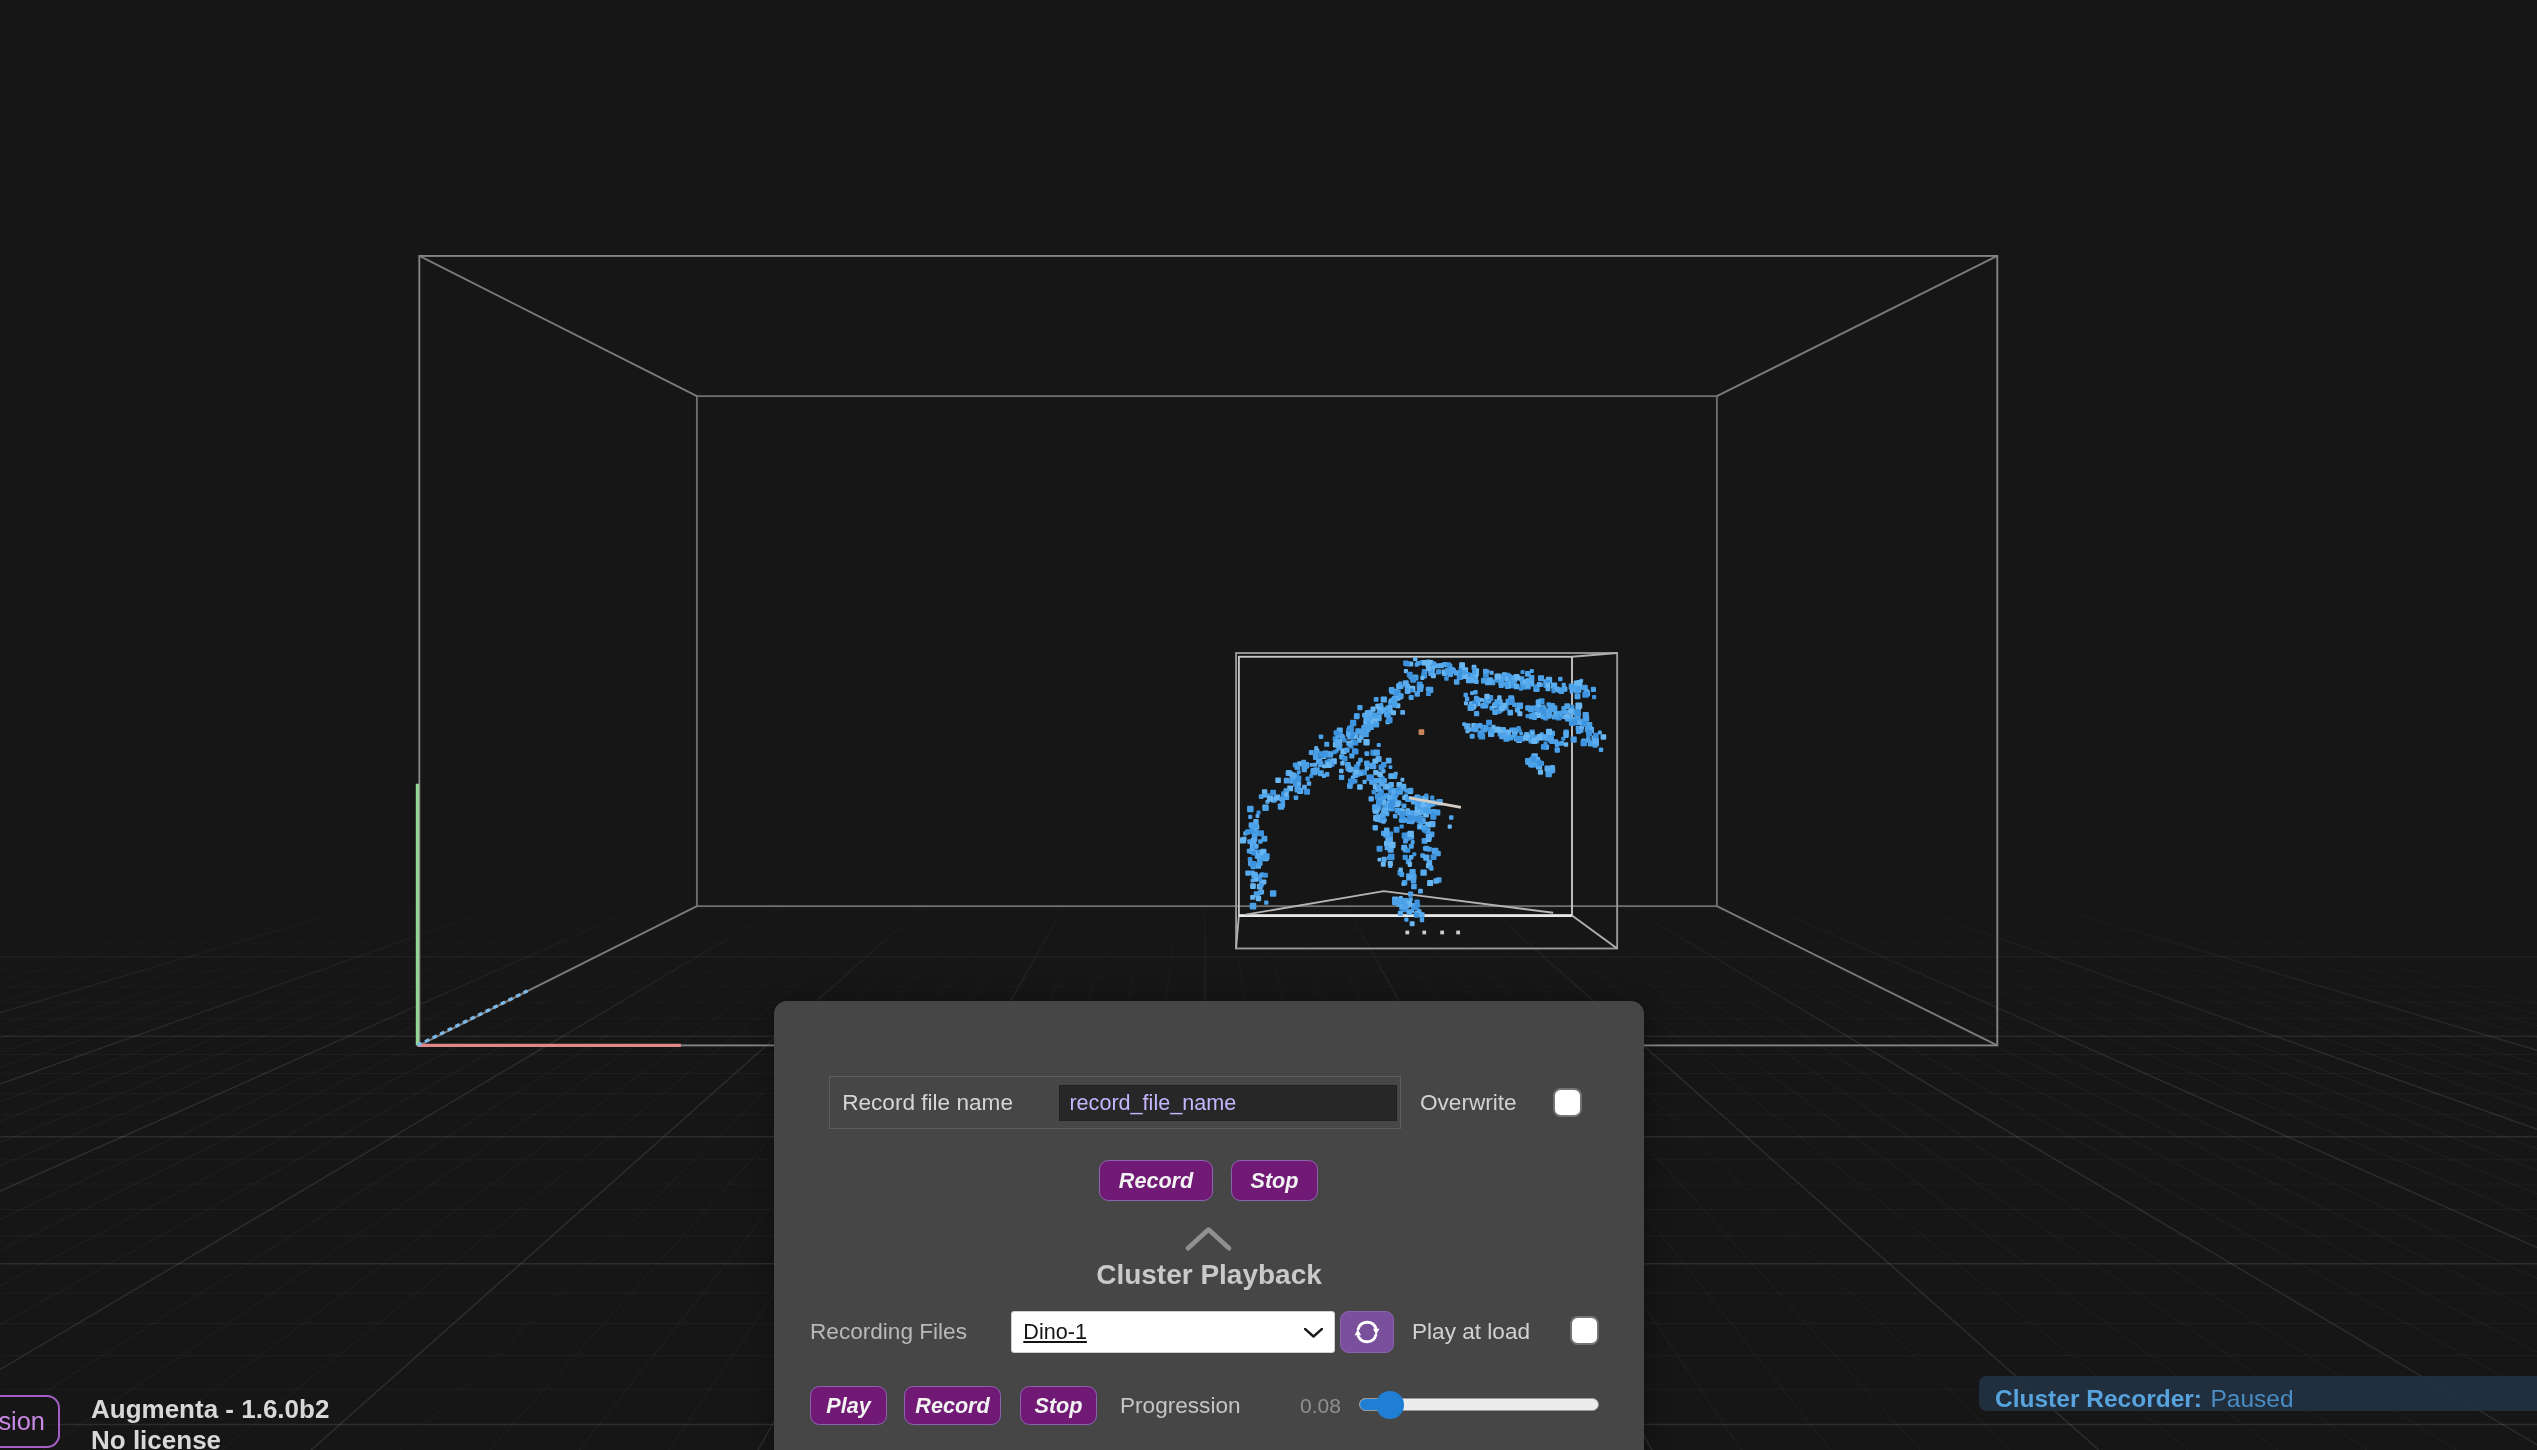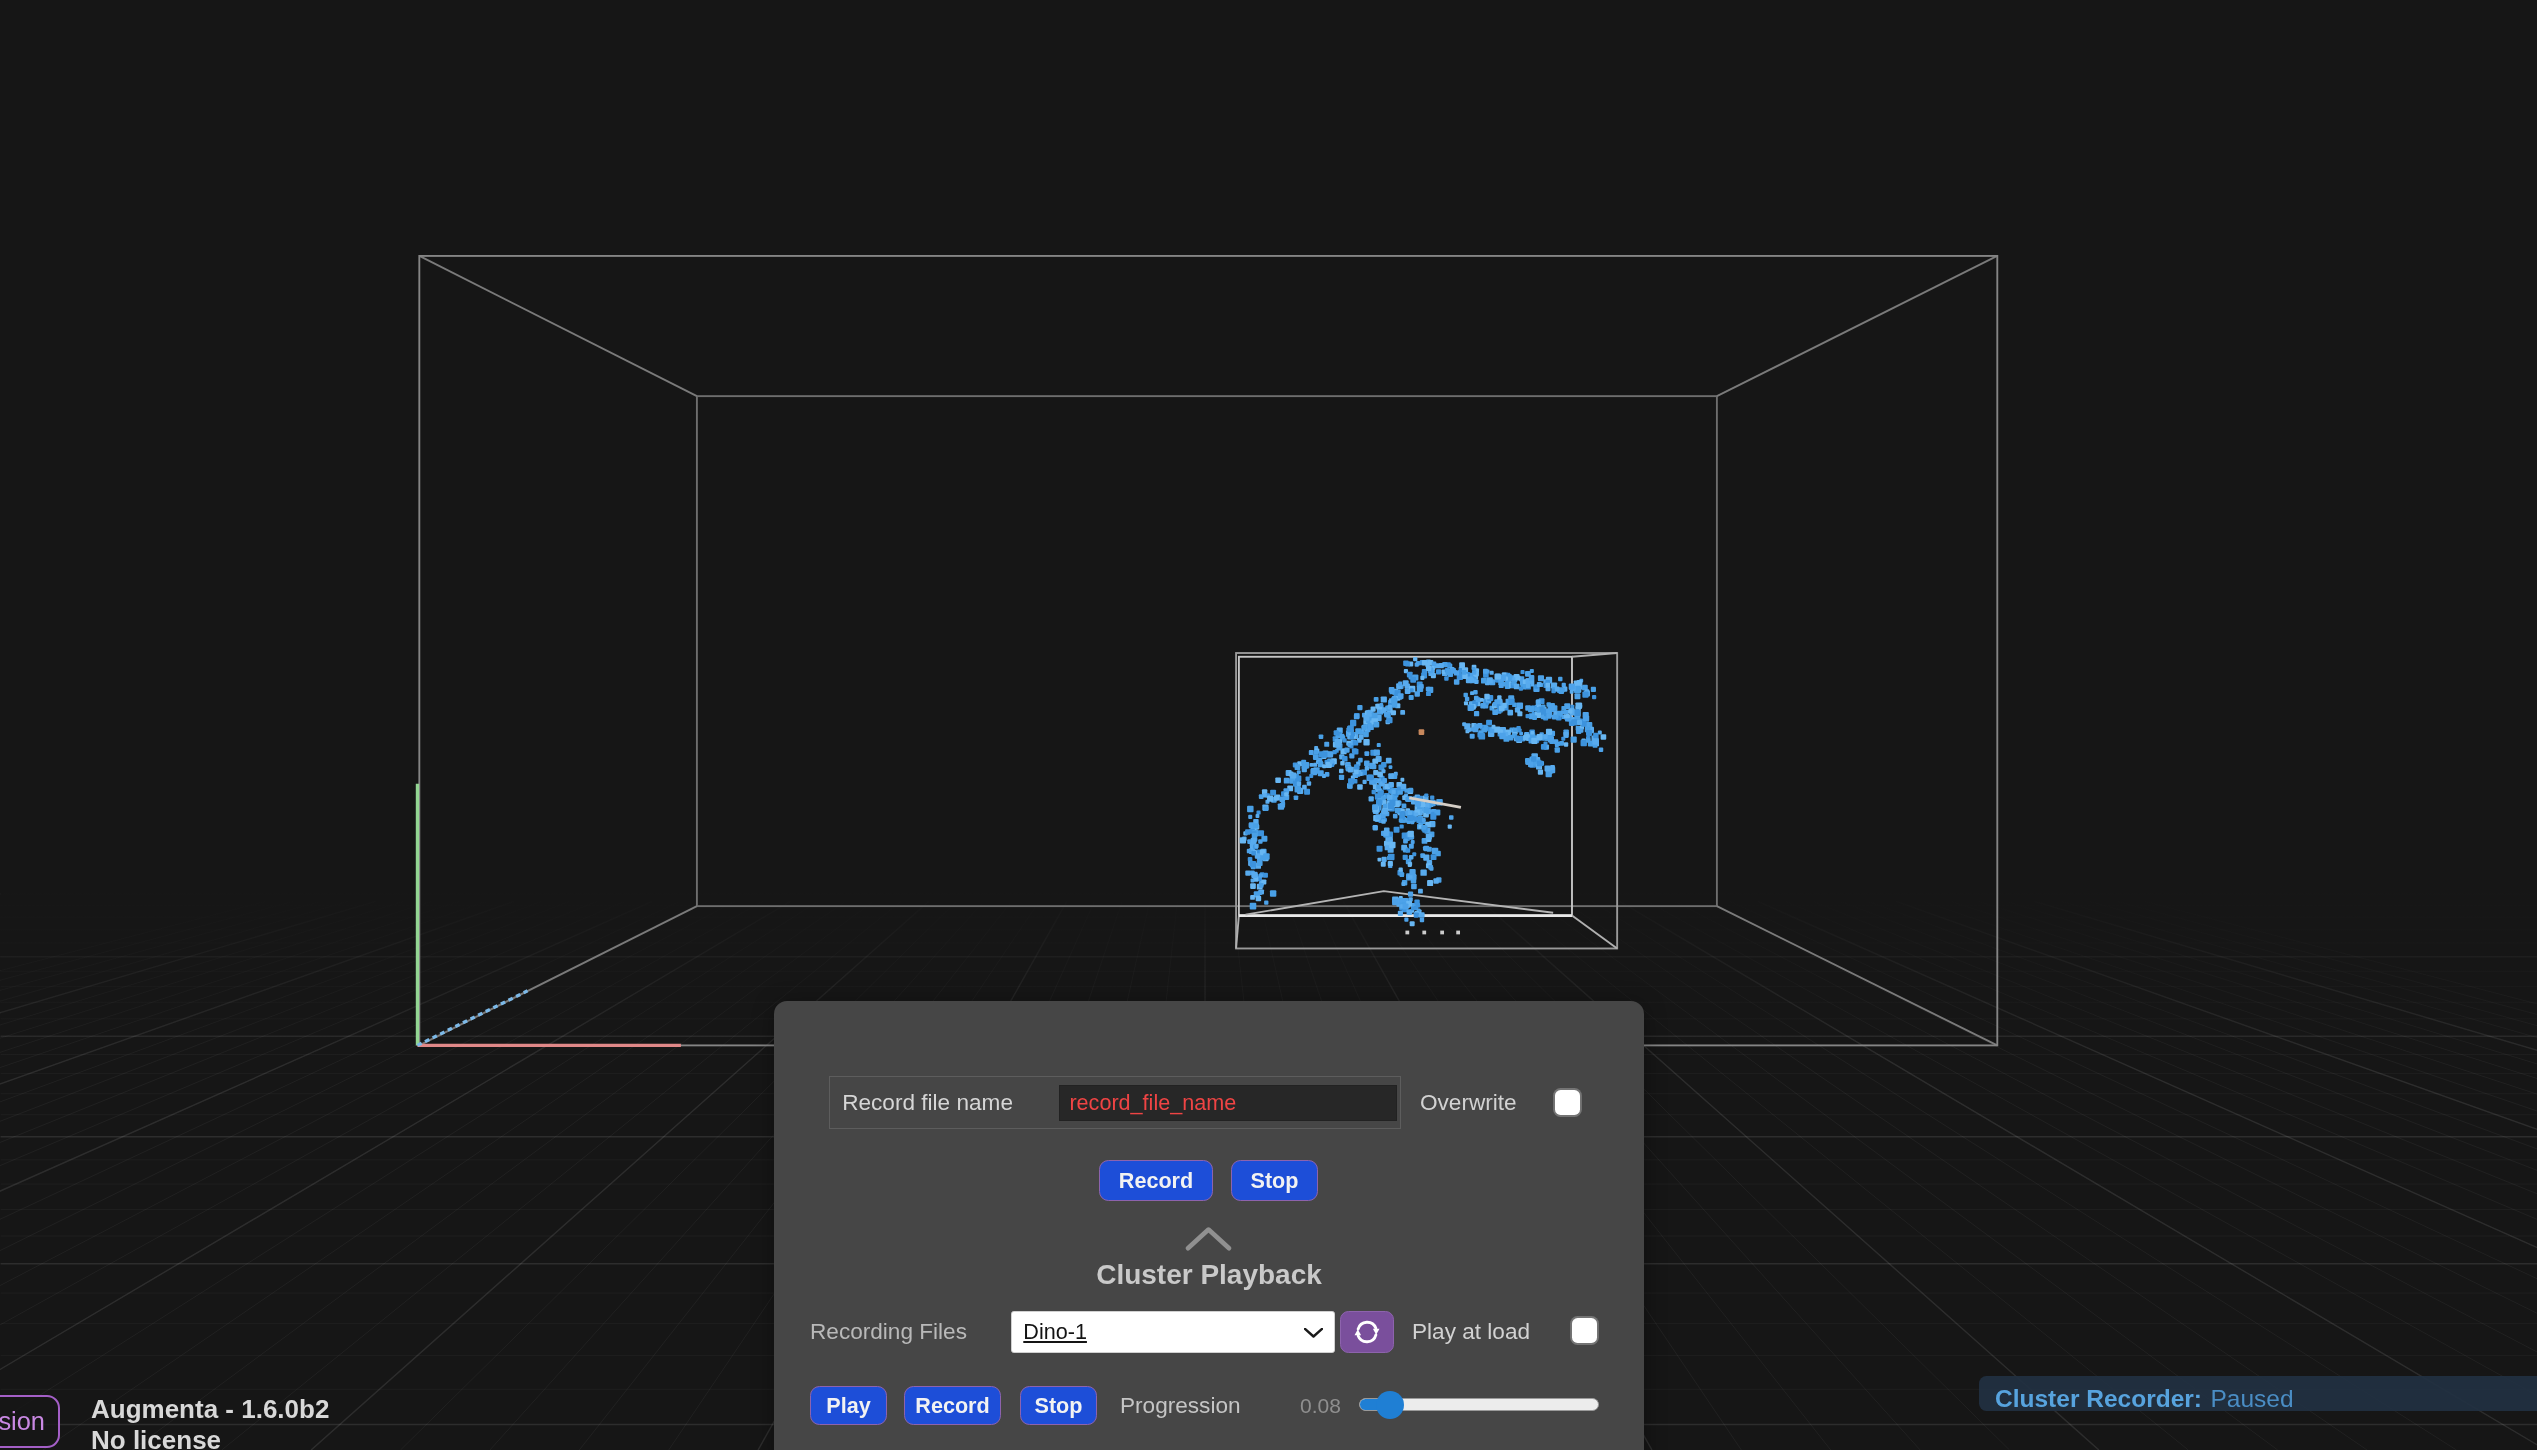--- a/index.html
+++ b/index.html
@@ -9,29 +9,29 @@
 
   
   .panel{position:absolute;left:774px;top:1001px;width:870px;height:471px;
          background:#464646;border-radius:13px;box-shadow:0 3.8px 21px rgba(0,0,0,.35);}
   .panel-title{position:absolute;top:23.5px;left:0;width:100%;text-align:center;
                font-size:22.6px;font-weight:bold;color:#c9c9c9;}
   .groupbox{position:absolute;left:55px;top:75px;width:572px;height:53px;
             border:0.9px solid #5d5d5d;}
   .record-label{position:absolute;left:12.2px;top:0;line-height:51px;font-size:22.6px;color:#d6d6d6;}
   .record-input{position:absolute;left:229px;top:7.5px;width:338px;height:36px;background:#272727;
-                border:0.9px solid #222;color:#ef4444;font-size:21.6px;padding:0 9.4px;outline:none;}
+                border:0.9px solid #222;color:#c4b5fd;font-size:21.6px;padding:0 9.4px;outline:none;}
   .overwrite-label{position:absolute;left:646px;top:75px;line-height:53px;font-size:22.6px;color:#d2d2d2;}
   .checkbox{position:absolute;width:25.4px;height:25.4px;background:#ffffff;border-radius:5.6px;
             box-shadow:0 0 0 1.9px rgba(255,255,255,.25);}
   .cb-overwrite{left:781px;top:89px;}
   .cb-playatload{left:798px;top:317px;}
-  .btn{position:absolute;height:41px;background:#1d4ed8;border:0.9px solid #8d63ad;border-radius:9.4px;
+  .btn{position:absolute;height:41px;background:#701a75;border:0.9px solid #8d63ad;border-radius:9.4px;
        color:#f2f2f2;font-size:21.6px;font-weight:bold;text-align:center;cursor:pointer;
-       display:flex;align-items:center;justify-content:center;padding:0;}
+       display:flex;align-items:center;justify-content:center;padding:0;font-style:italic;}
   .btn-record{left:325px;top:159px;width:114px;}
   .btn-stop{left:457px;top:159px;width:87px;}
   .btn-play{left:36px;top:385px;width:77px;height:39px;}
   .btn-pause{left:130px;top:385px;width:97px;height:39px;}
   .btn-stop2{left:246px;top:385px;width:77px;height:39px;}
   .chevron-up{position:absolute;left:410px;top:223px;}
   .playback-title{position:absolute;top:258px;left:0;width:100%;text-align:center;
                   font-size:28px;font-weight:bold;color:#c9c9c9;}
   .recfiles-label{position:absolute;left:36px;top:310px;line-height:42px;font-size:22.6px;color:#b9b9b9;}
   .select{position:absolute;left:237px;top:310px;width:324px;height:42px;background:#ffffff;

